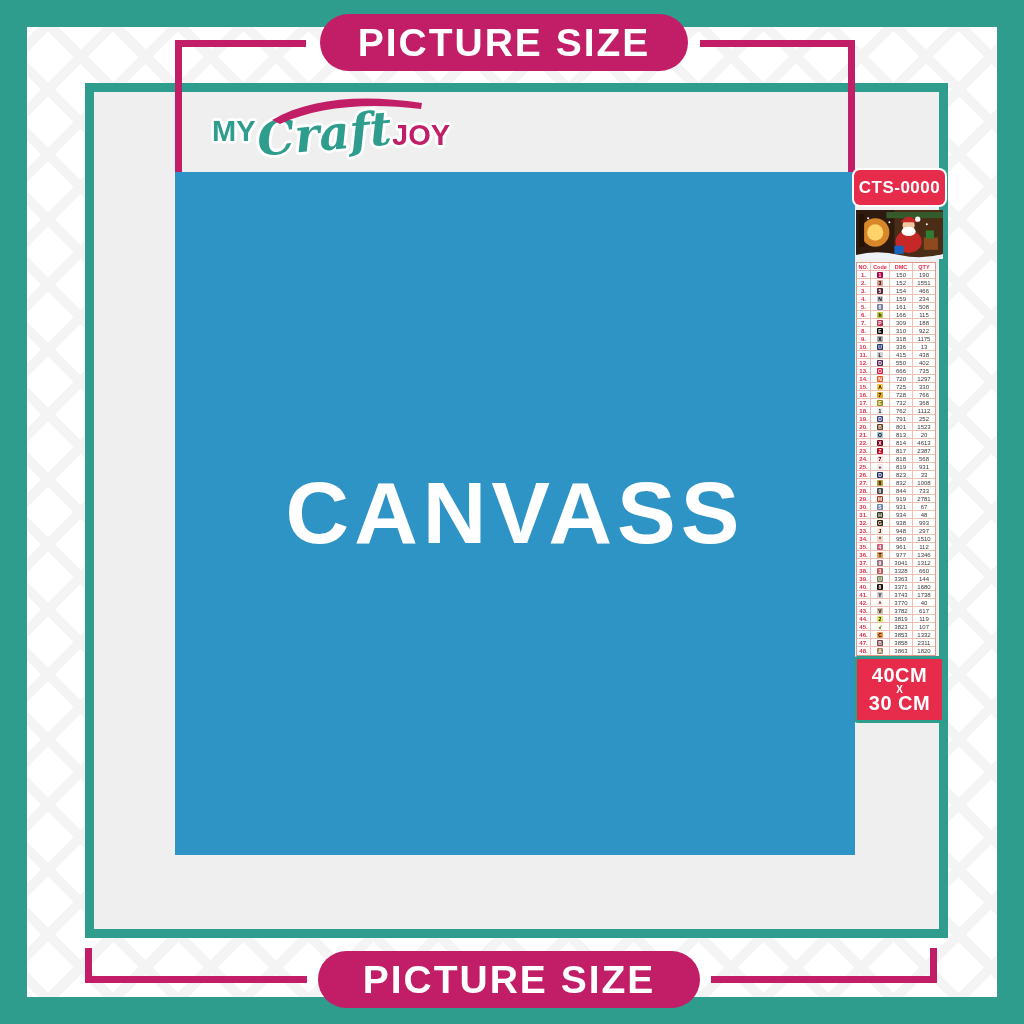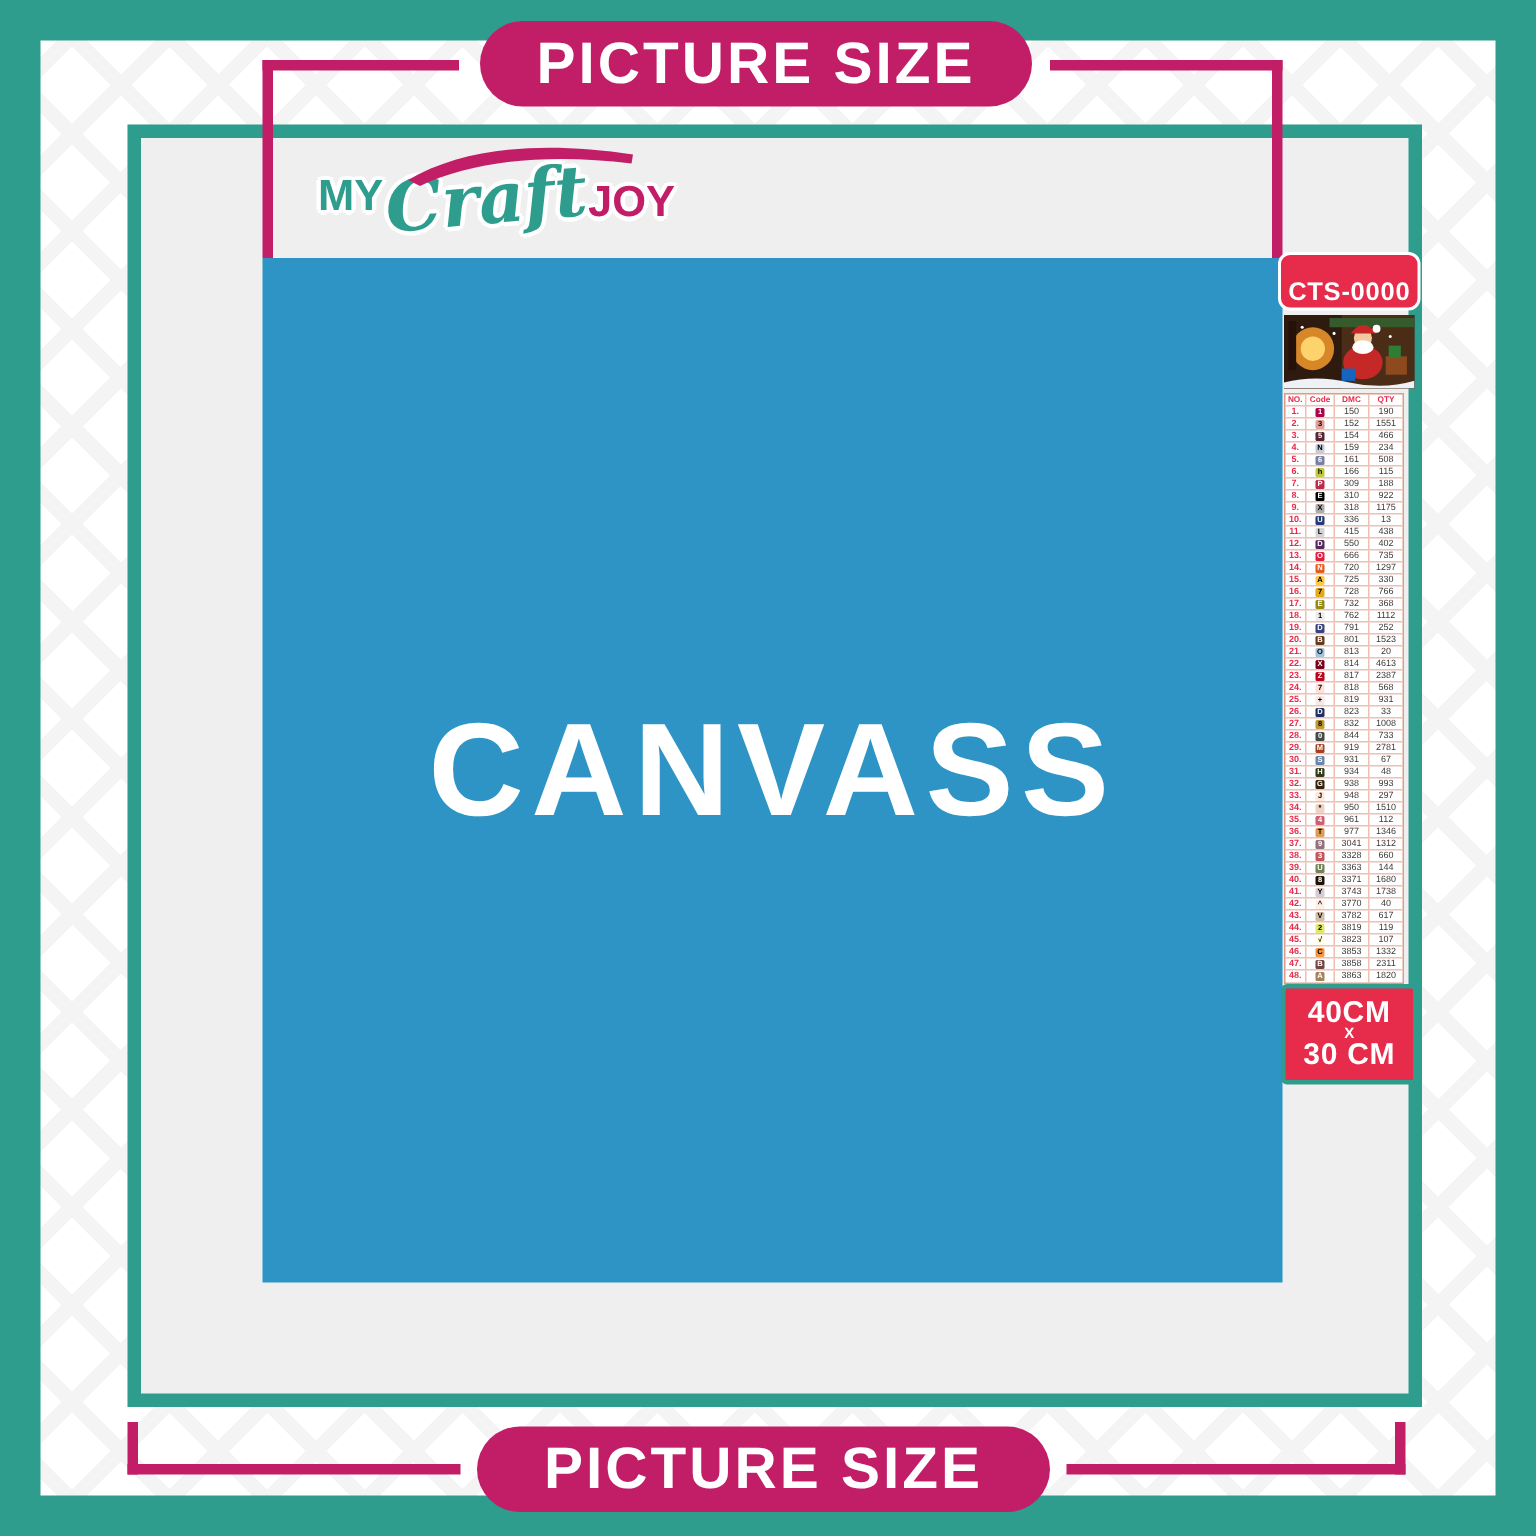--- a/index.html
+++ b/index.html
@@ -36,21 +36,21 @@
   .halo{text-shadow:-2px -2px 0 #fff,2px -2px 0 #fff,-2px 2px 0 #fff,2px 2px 0 #fff,0 -3px 0 #fff,0 3px 0 #fff,-3px 0 0 #fff,3px 0 0 #fff;}
   .logo-my{font-weight:bold;font-size:29px;color:var(--teal,#2F9D8E);line-height:1;padding-bottom:8px;}
   .logo-craft{font-family:"DejaVu Serif",serif;font-style:italic;font-weight:bold;font-size:47px;color:var(--teal,#2F9D8E);line-height:.9;transform:rotate(-5deg);margin:0 1px 2px 1px;}
   .logo-joy{font-weight:bold;font-size:29px;color:var(--pink,#C21E68);line-height:1;padding-bottom:0;}
   .swoosh{position:absolute;left:58px;top:-4px;width:160px;height:30px;z-index:9;}
   
   .sidebar{position:absolute;left:854px;top:170px;width:91px;z-index:20;}
   .cts-box{
     position:absolute;left:0;top:0;width:91px;height:35px;background:var(--red,#E62B4B);
     border-radius:6px;box-shadow:0 0 0 2px #fff;
-    display:flex;align-items:flex-end;justify-content:center;color:#fff;font-weight:bold;font-size:17px;letter-spacing:.5px;
+    display:flex;align-items:center;justify-content:center;color:#fff;font-weight:bold;font-size:17px;letter-spacing:.5px;
   }
   .thumb{position:absolute;left:2px;top:40px;width:87px;height:49px;background:#3a2414;}
   .legend{position:absolute;left:2px;top:92px;width:80px;background:#fff;border:1px solid #e09a85;box-sizing:border-box;}
   .lrow{display:grid;grid-template-columns:14px 19px 23px 22px;height:8px;border-bottom:1px solid #eec0b2;box-sizing:border-box;}
   .lrow:last-child{border-bottom:none;}
   .lcell{display:flex;align-items:center;justify-content:center;font-size:6px;line-height:6px;color:#3a3a3a;border-right:1px solid #eec0b2;overflow:hidden;box-sizing:border-box;}
   .lcell:last-child{border-right:none;}
   .lhead .lcell{color:var(--red,#E62B4B);font-weight:bold;font-size:5.5px;}
   .lno{color:var(--red,#E62B4B);font-weight:bold;}
   .sym{display:block;width:6px;height:6px;font-size:5px;line-height:6px;font-weight:bold;text-align:center;border-radius:1px;}

